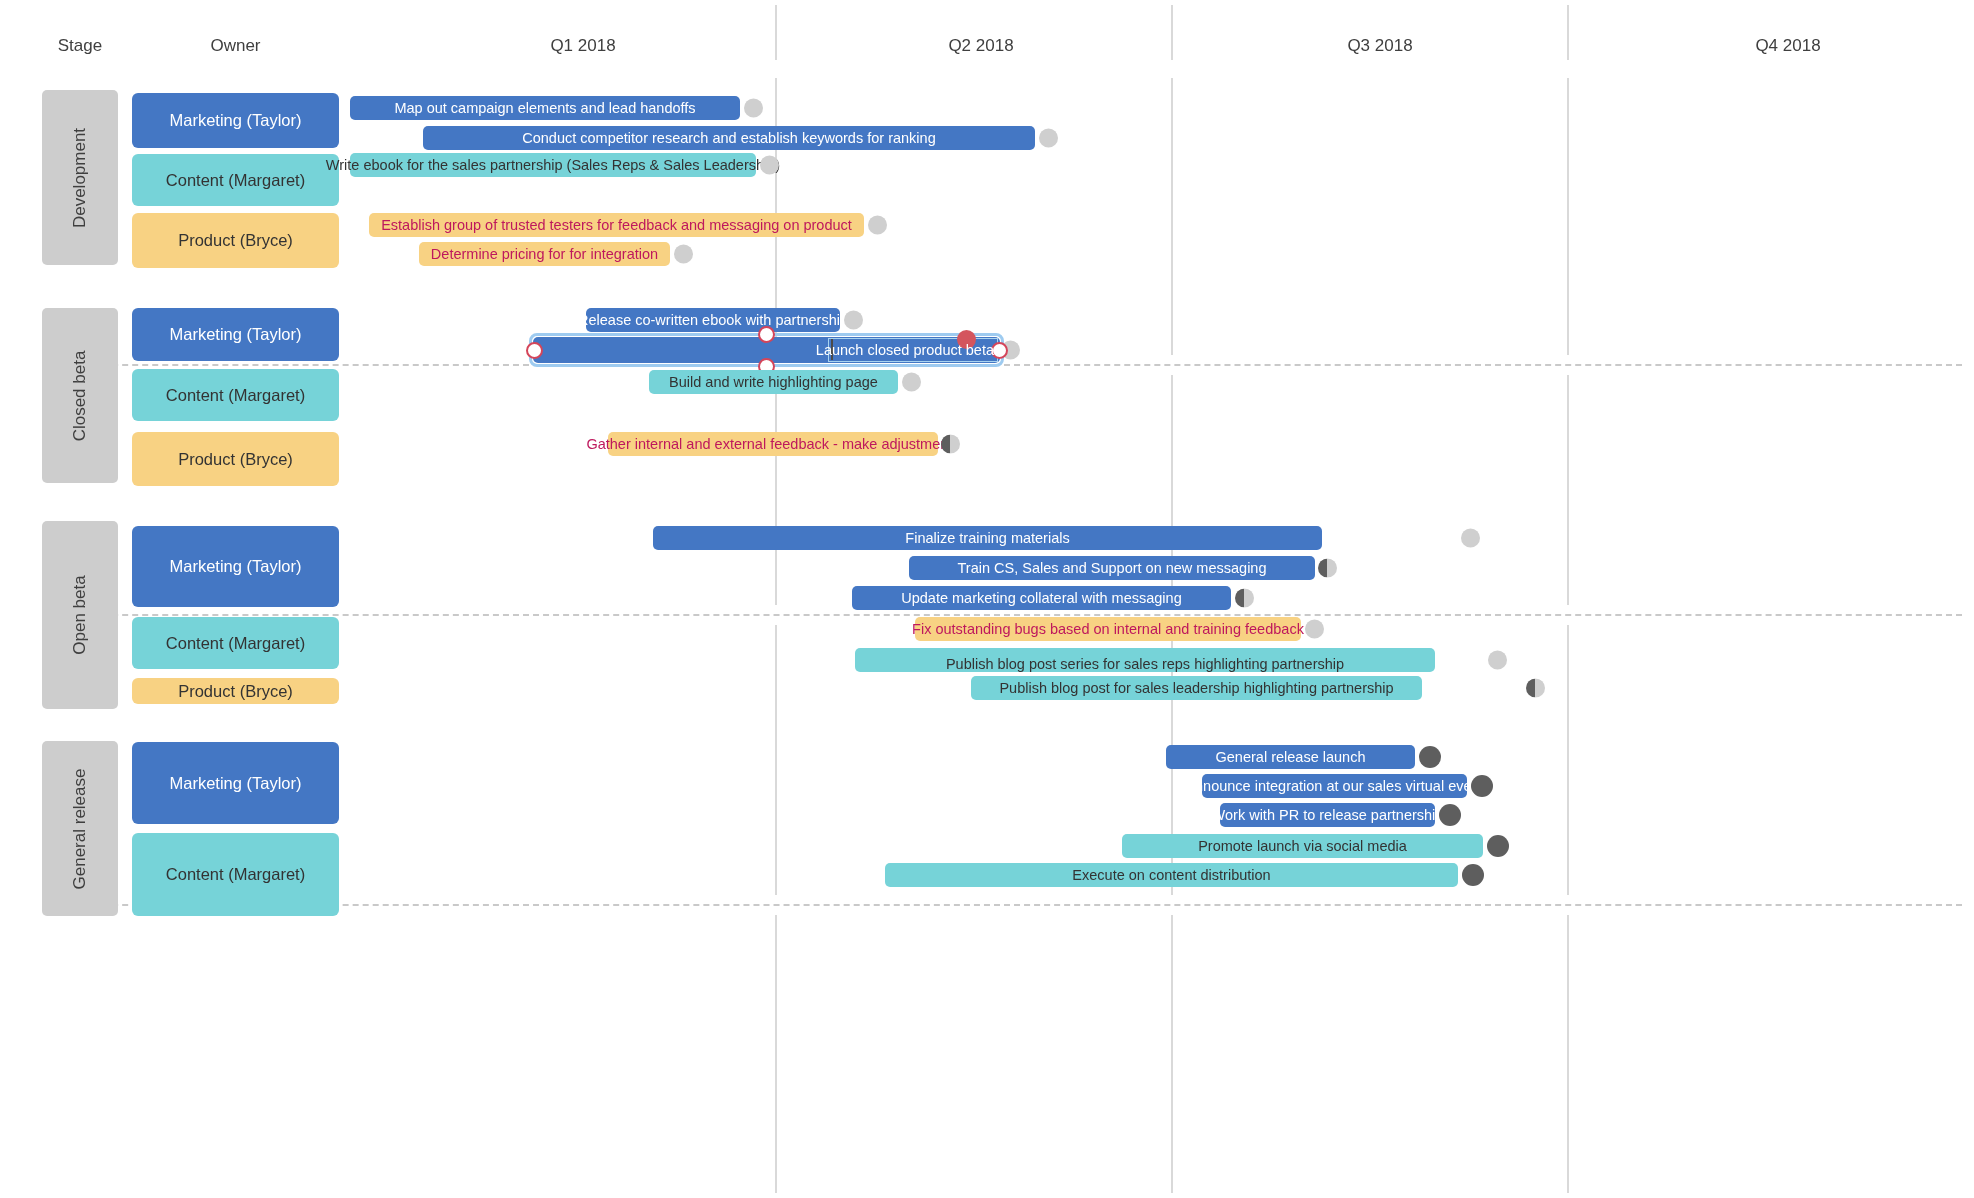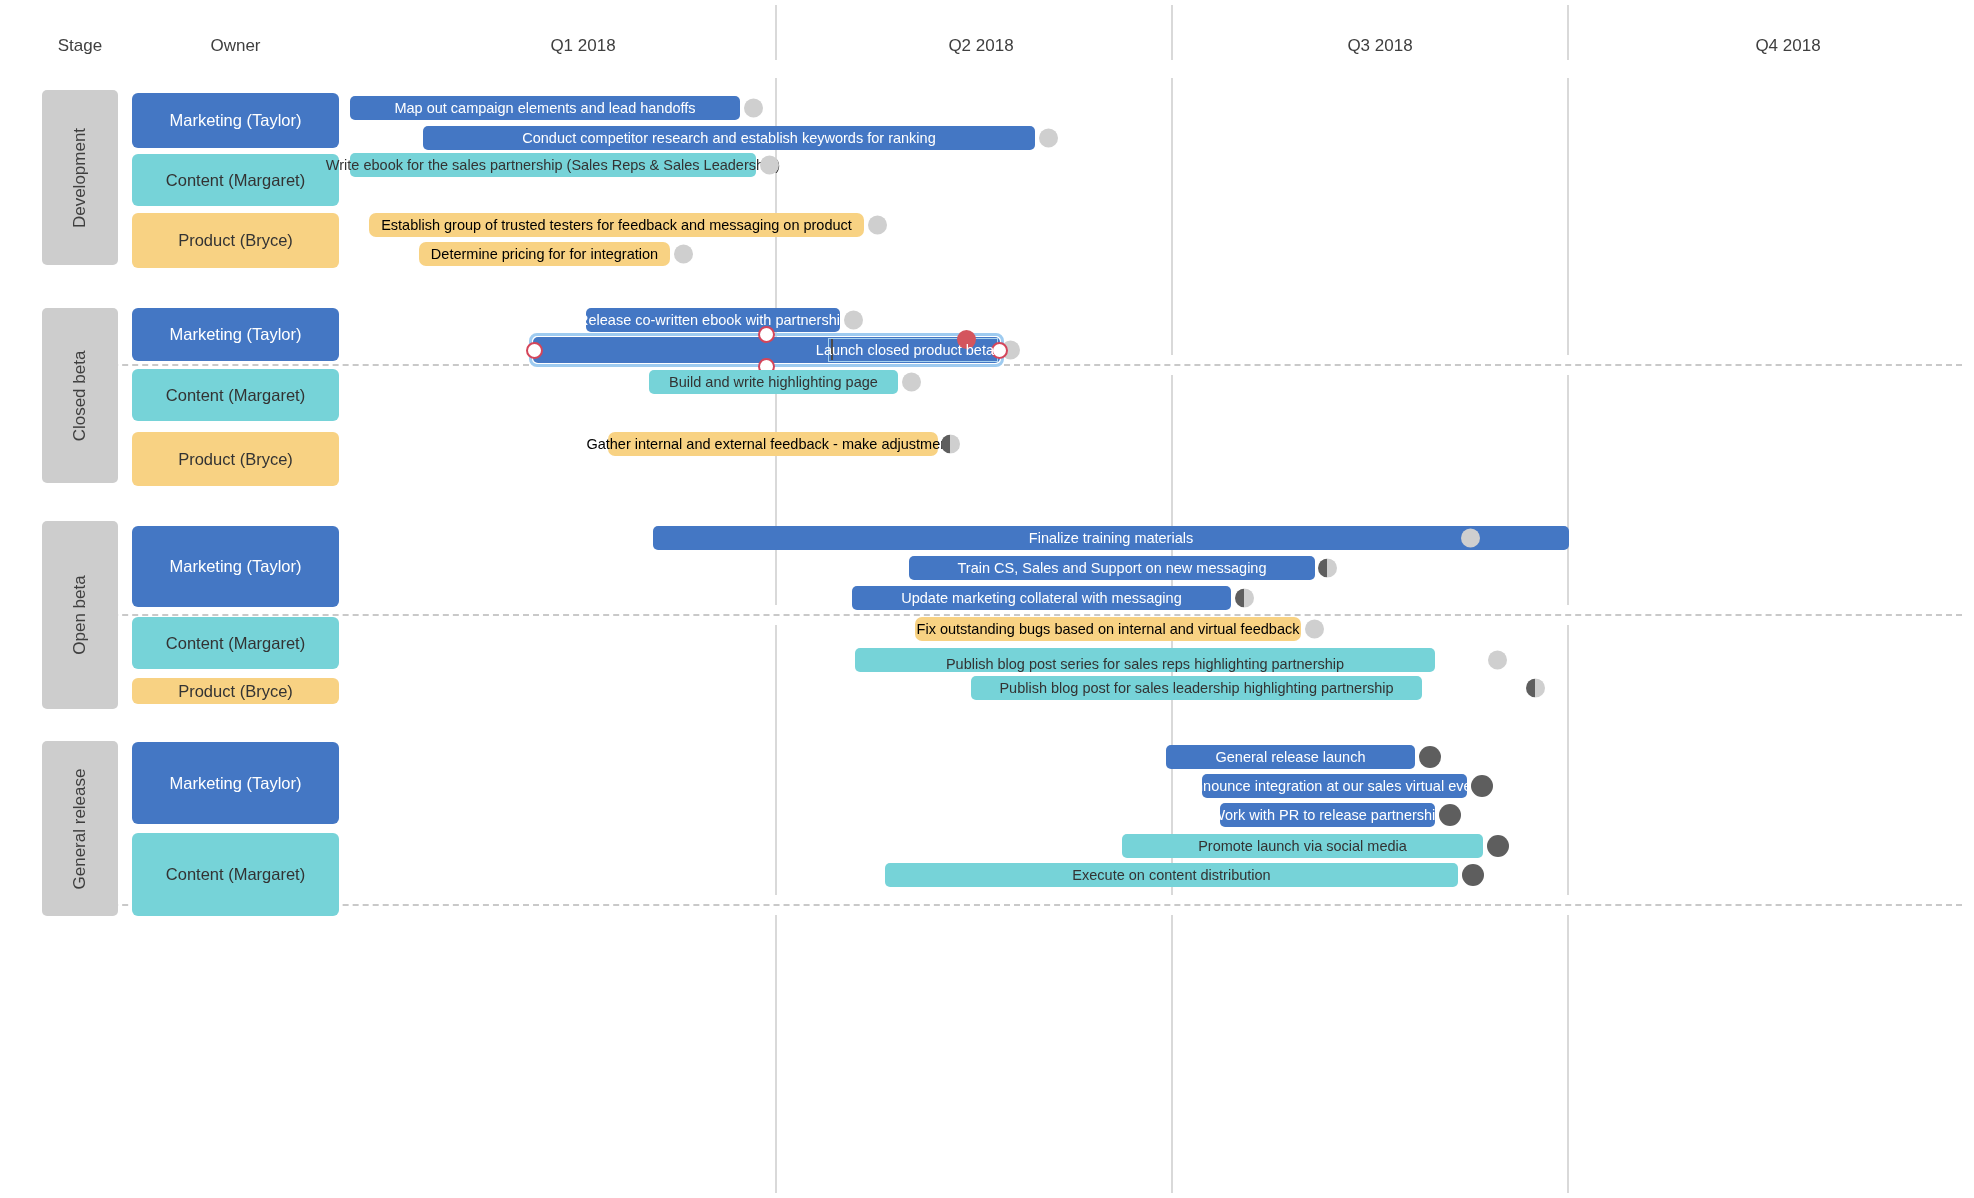--- a/index.html
+++ b/index.html
@@ -33,21 +33,21 @@
   .owner.ct{background:#76d3d8;color:#333333;}
   .owner.pd{background:#f8d283;color:#333333;}
 
   
   .bar{position:absolute;height:24px;border-radius:5px;
        display:flex;align-items:center;justify-content:center;
        font-size:14.5px;white-space:nowrap;box-sizing:border-box;
        padding:0 8px;overflow:visible;}
   .bar.mk{background:#4477c4;color:#ffffff;}
   .bar.ct{background:#76d3d8;color:#333333;}
-  .bar.pd{background:#f8d283;color:#000000;border-radius:7px;}
+  .bar.pd{background:#f8d283;color:#be185d;}
   .bar.tall{height:26px;}
 
   
   .puck{position:absolute;width:19px;height:19px;border-radius:50%;
         top:50%;transform:translateY(-50%);}
   .puck.p0{background:#cfcfcf;}
   .puck.p50{background:#cfcfcf;
             background-image:linear-gradient(to right,#5e5e5e 0,#5e5e5e 50%,#cfcfcf 50%,#cfcfcf 100%);}
   .puck.p100{background:#5e5e5e;}
   .puck.big{width:22px;height:22px;}
@@ -181,37 +181,37 @@
 <div class="owner mk" style="top:526px;height:81px;">
   <span>Marketing (Taylor)</span>
 </div>
 <div class="owner ct" style="top:617px;height:52px;">
   <span>Content (Margaret)</span>
 </div>
 <div class="owner pd" style="top:678px;height:26px;">
   <span>Product (Bryce)</span>
 </div>
 
-<div class="bar mk" style="left:653px;width:916px;top:526px;">
+<div class="bar mk" style="left:653px;width:669px;top:526px;">
   <span>Finalize training materials</span>
 </div>
 <div class="puck p0" style="left:1461px;top:538px;"></div>
 
 <div class="bar mk" style="left:909px;width:406px;top:556px;">
   <span>Train CS, Sales and Support on new messaging</span>
 </div>
 <div class="puck p50" style="left:1318px;top:568px;"></div>
 
 <div class="bar mk" style="left:852px;width:379px;top:586px;">
   <span>Update marketing collateral with messaging</span>
 </div>
 <div class="puck p50" style="left:1235px;top:598px;"></div>
 
 <div class="bar pd" style="left:915px;width:386px;top:617px;">
-  <span>Fix outstanding bugs based on internal and virtual feedback</span>
+  <span>Fix outstanding bugs based on internal and training feedback</span>
 </div>
 <div class="puck p0" style="left:1305px;top:629px;"></div>
 
 <div class="bar ct" style="left:855px;width:580px;top:648px;align-items:flex-end;">
   <span>Publish blog post series for sales reps highlighting partnership</span>
 </div>
 <div class="puck p0" style="left:1488px;top:660px;"></div>
 
 <div class="bar ct" style="left:971px;width:451px;top:676px;">
   <span>Publish blog post for sales leadership highlighting partnership</span>

